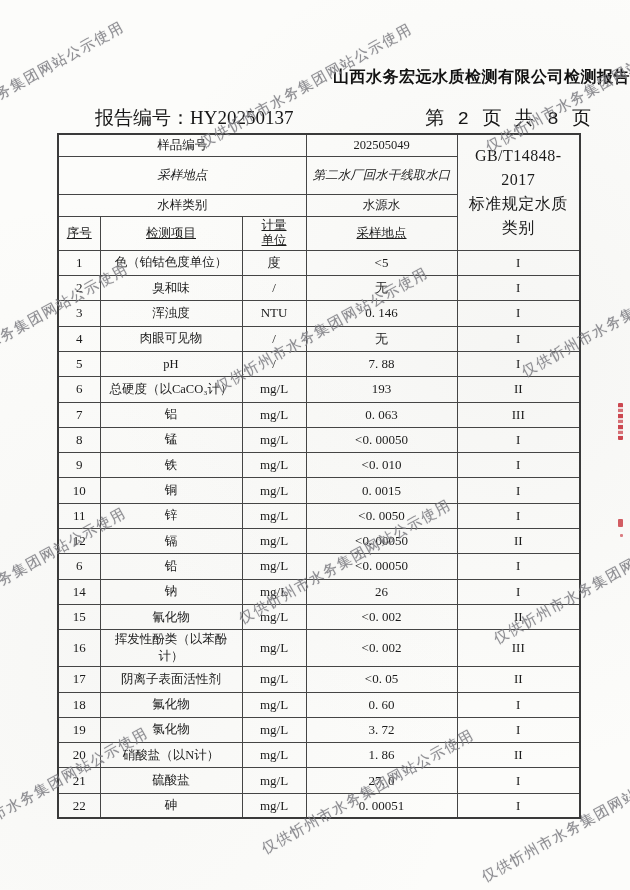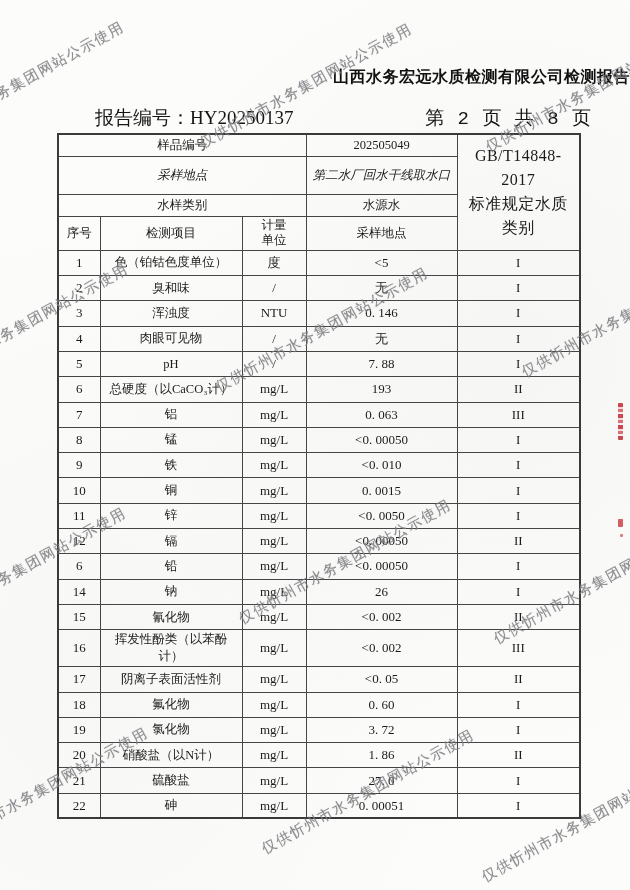--- a/index.html
+++ b/index.html
@@ -71,21 +71,21 @@
     padding:1px 4px;
     text-align:center;
     font-weight:normal;
     vertical-align:middle;
     overflow:hidden;
   }
   table.report{border:2px solid #3a3a3a;margin-left:7px;}
   tr.info-row-1{height:22px;}
   tr.info-row-2{height:38px;font-style:italic;}
   tr.info-row-3{height:22px;}
-  tr.header-row{height:33px;}
+  tr.header-row{height:33px;text-decoration:underline;}
   tr.data-row{height:25.3px;}
   td.item{text-align:left;padding-left:9px;}
   td.std-cell{
     white-space:pre-line;
     font-size:16px;
     letter-spacing:0.5px;
     line-height:1.5;
   }
   th.unit-h{white-space:pre-line;line-height:1.25;}
   td.result-cell, td.class-cell, td.row-index-cell, td.unit-cell{

